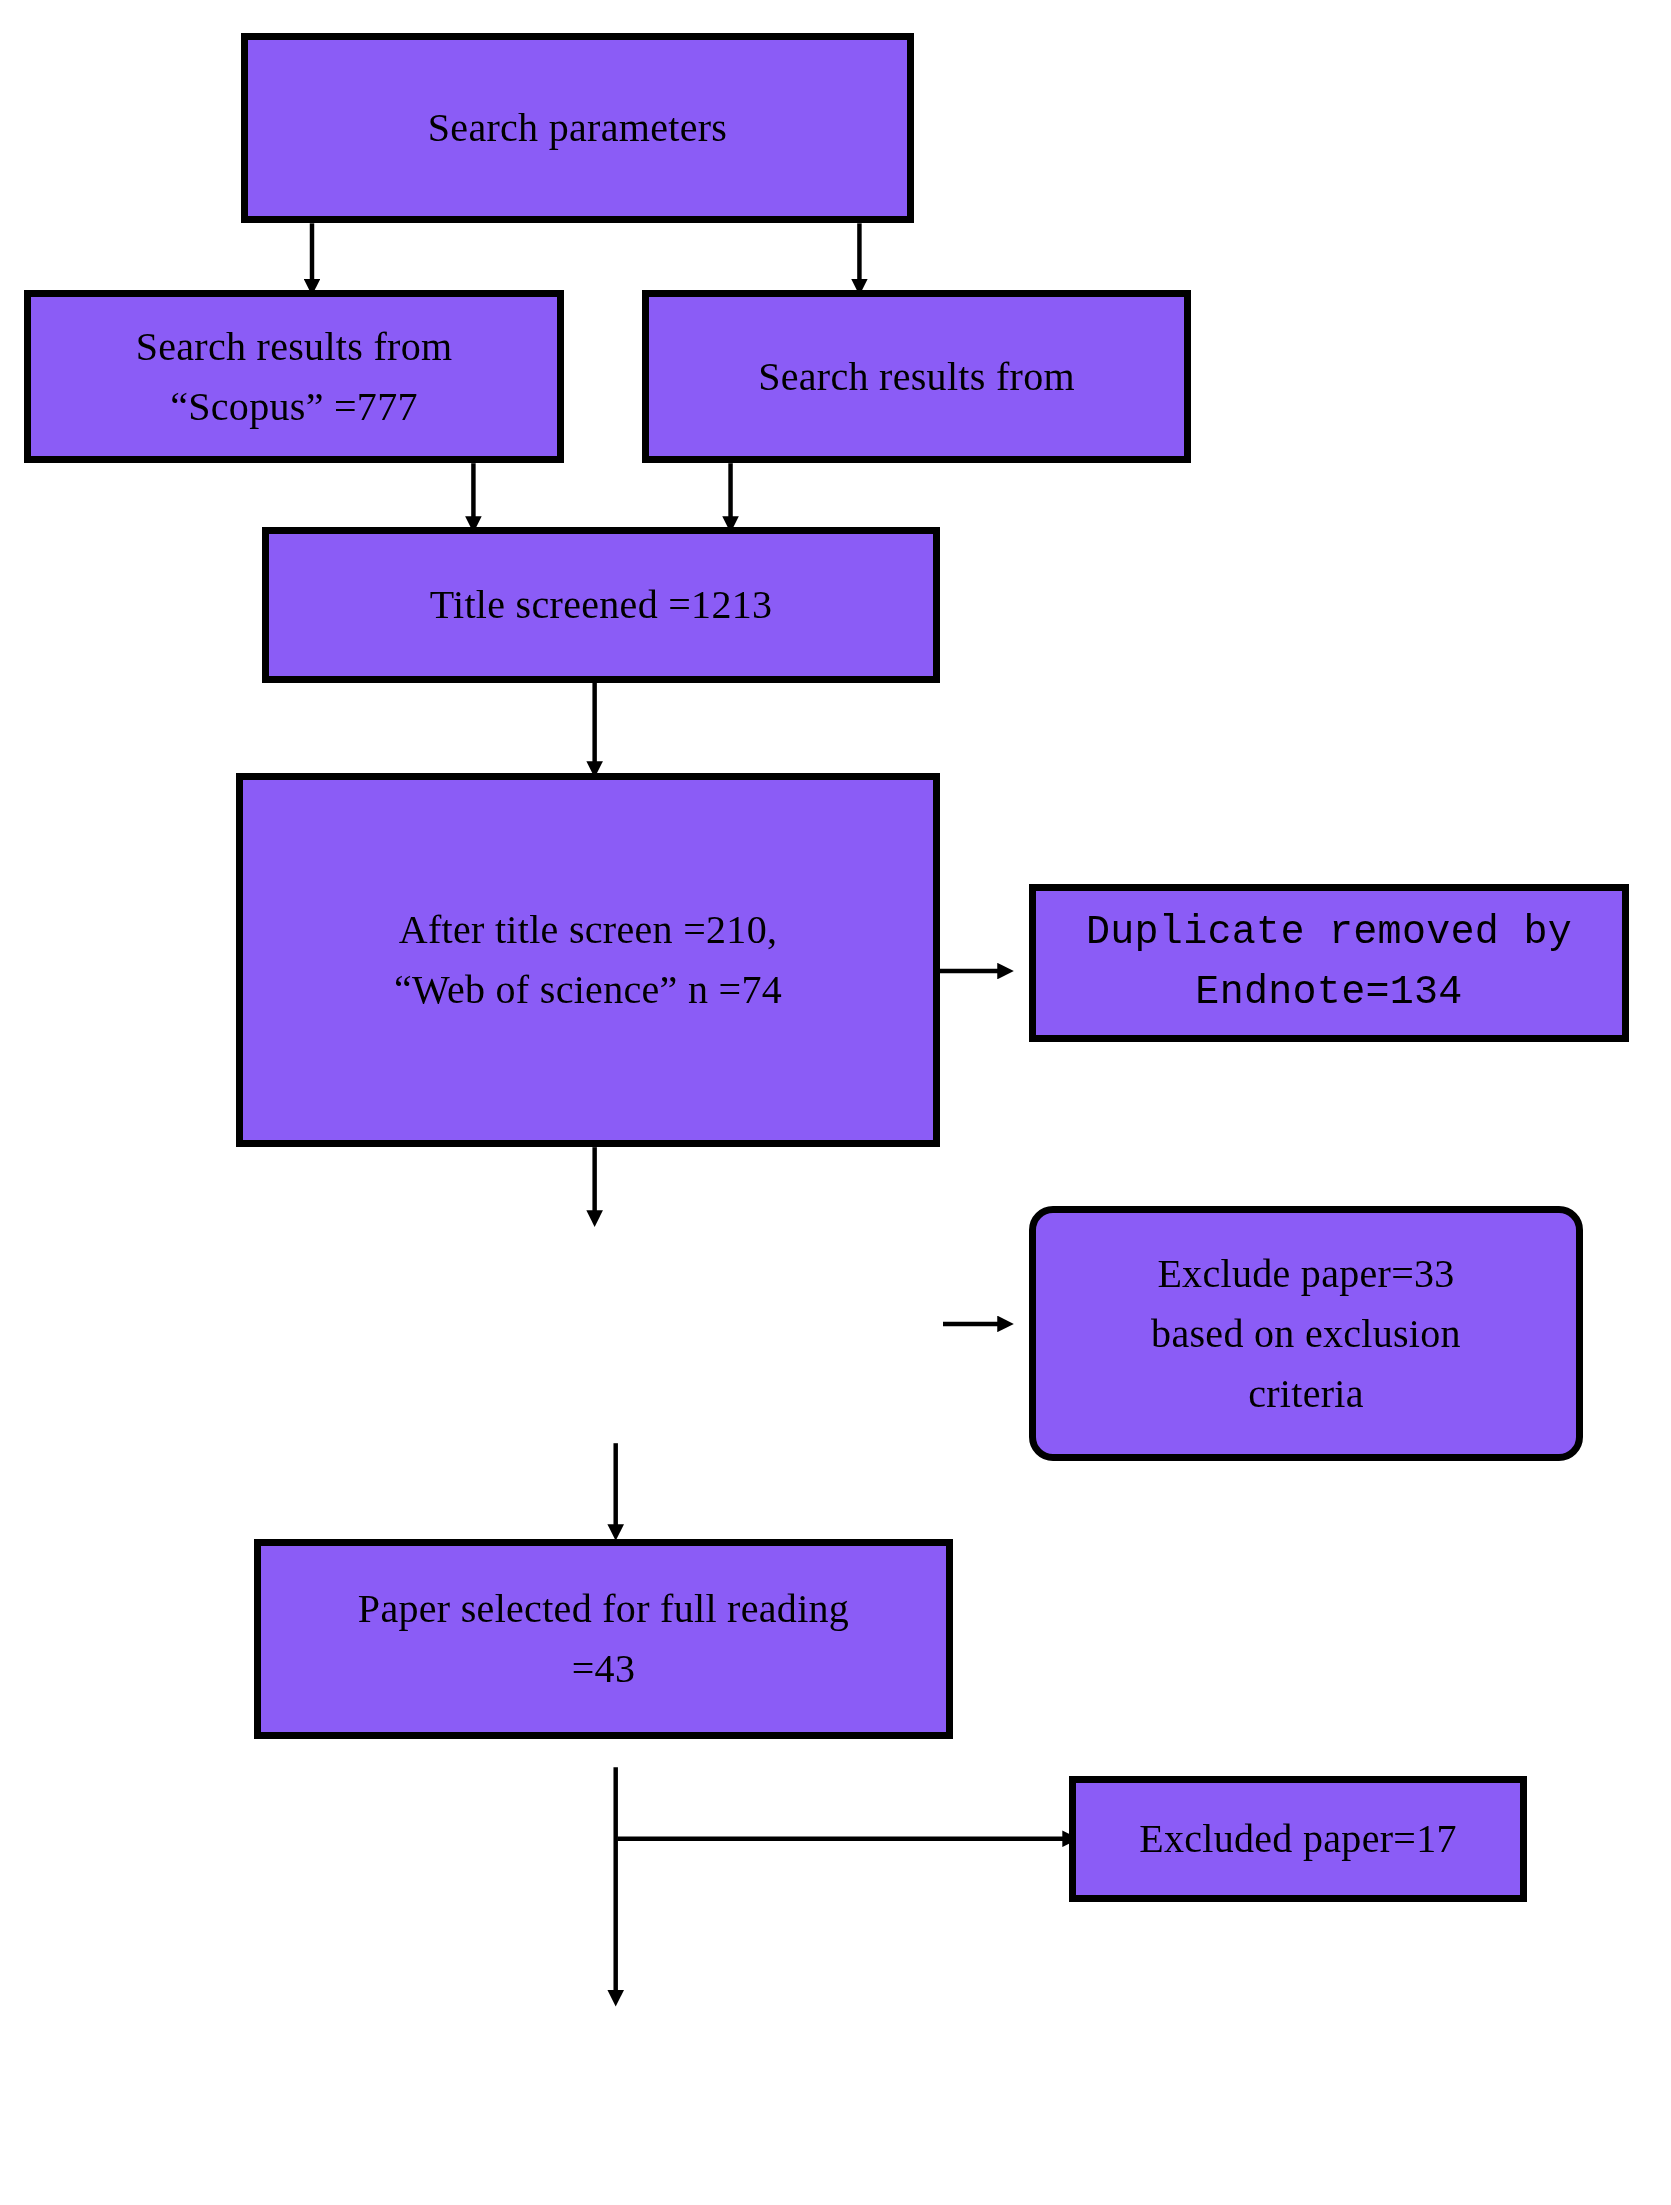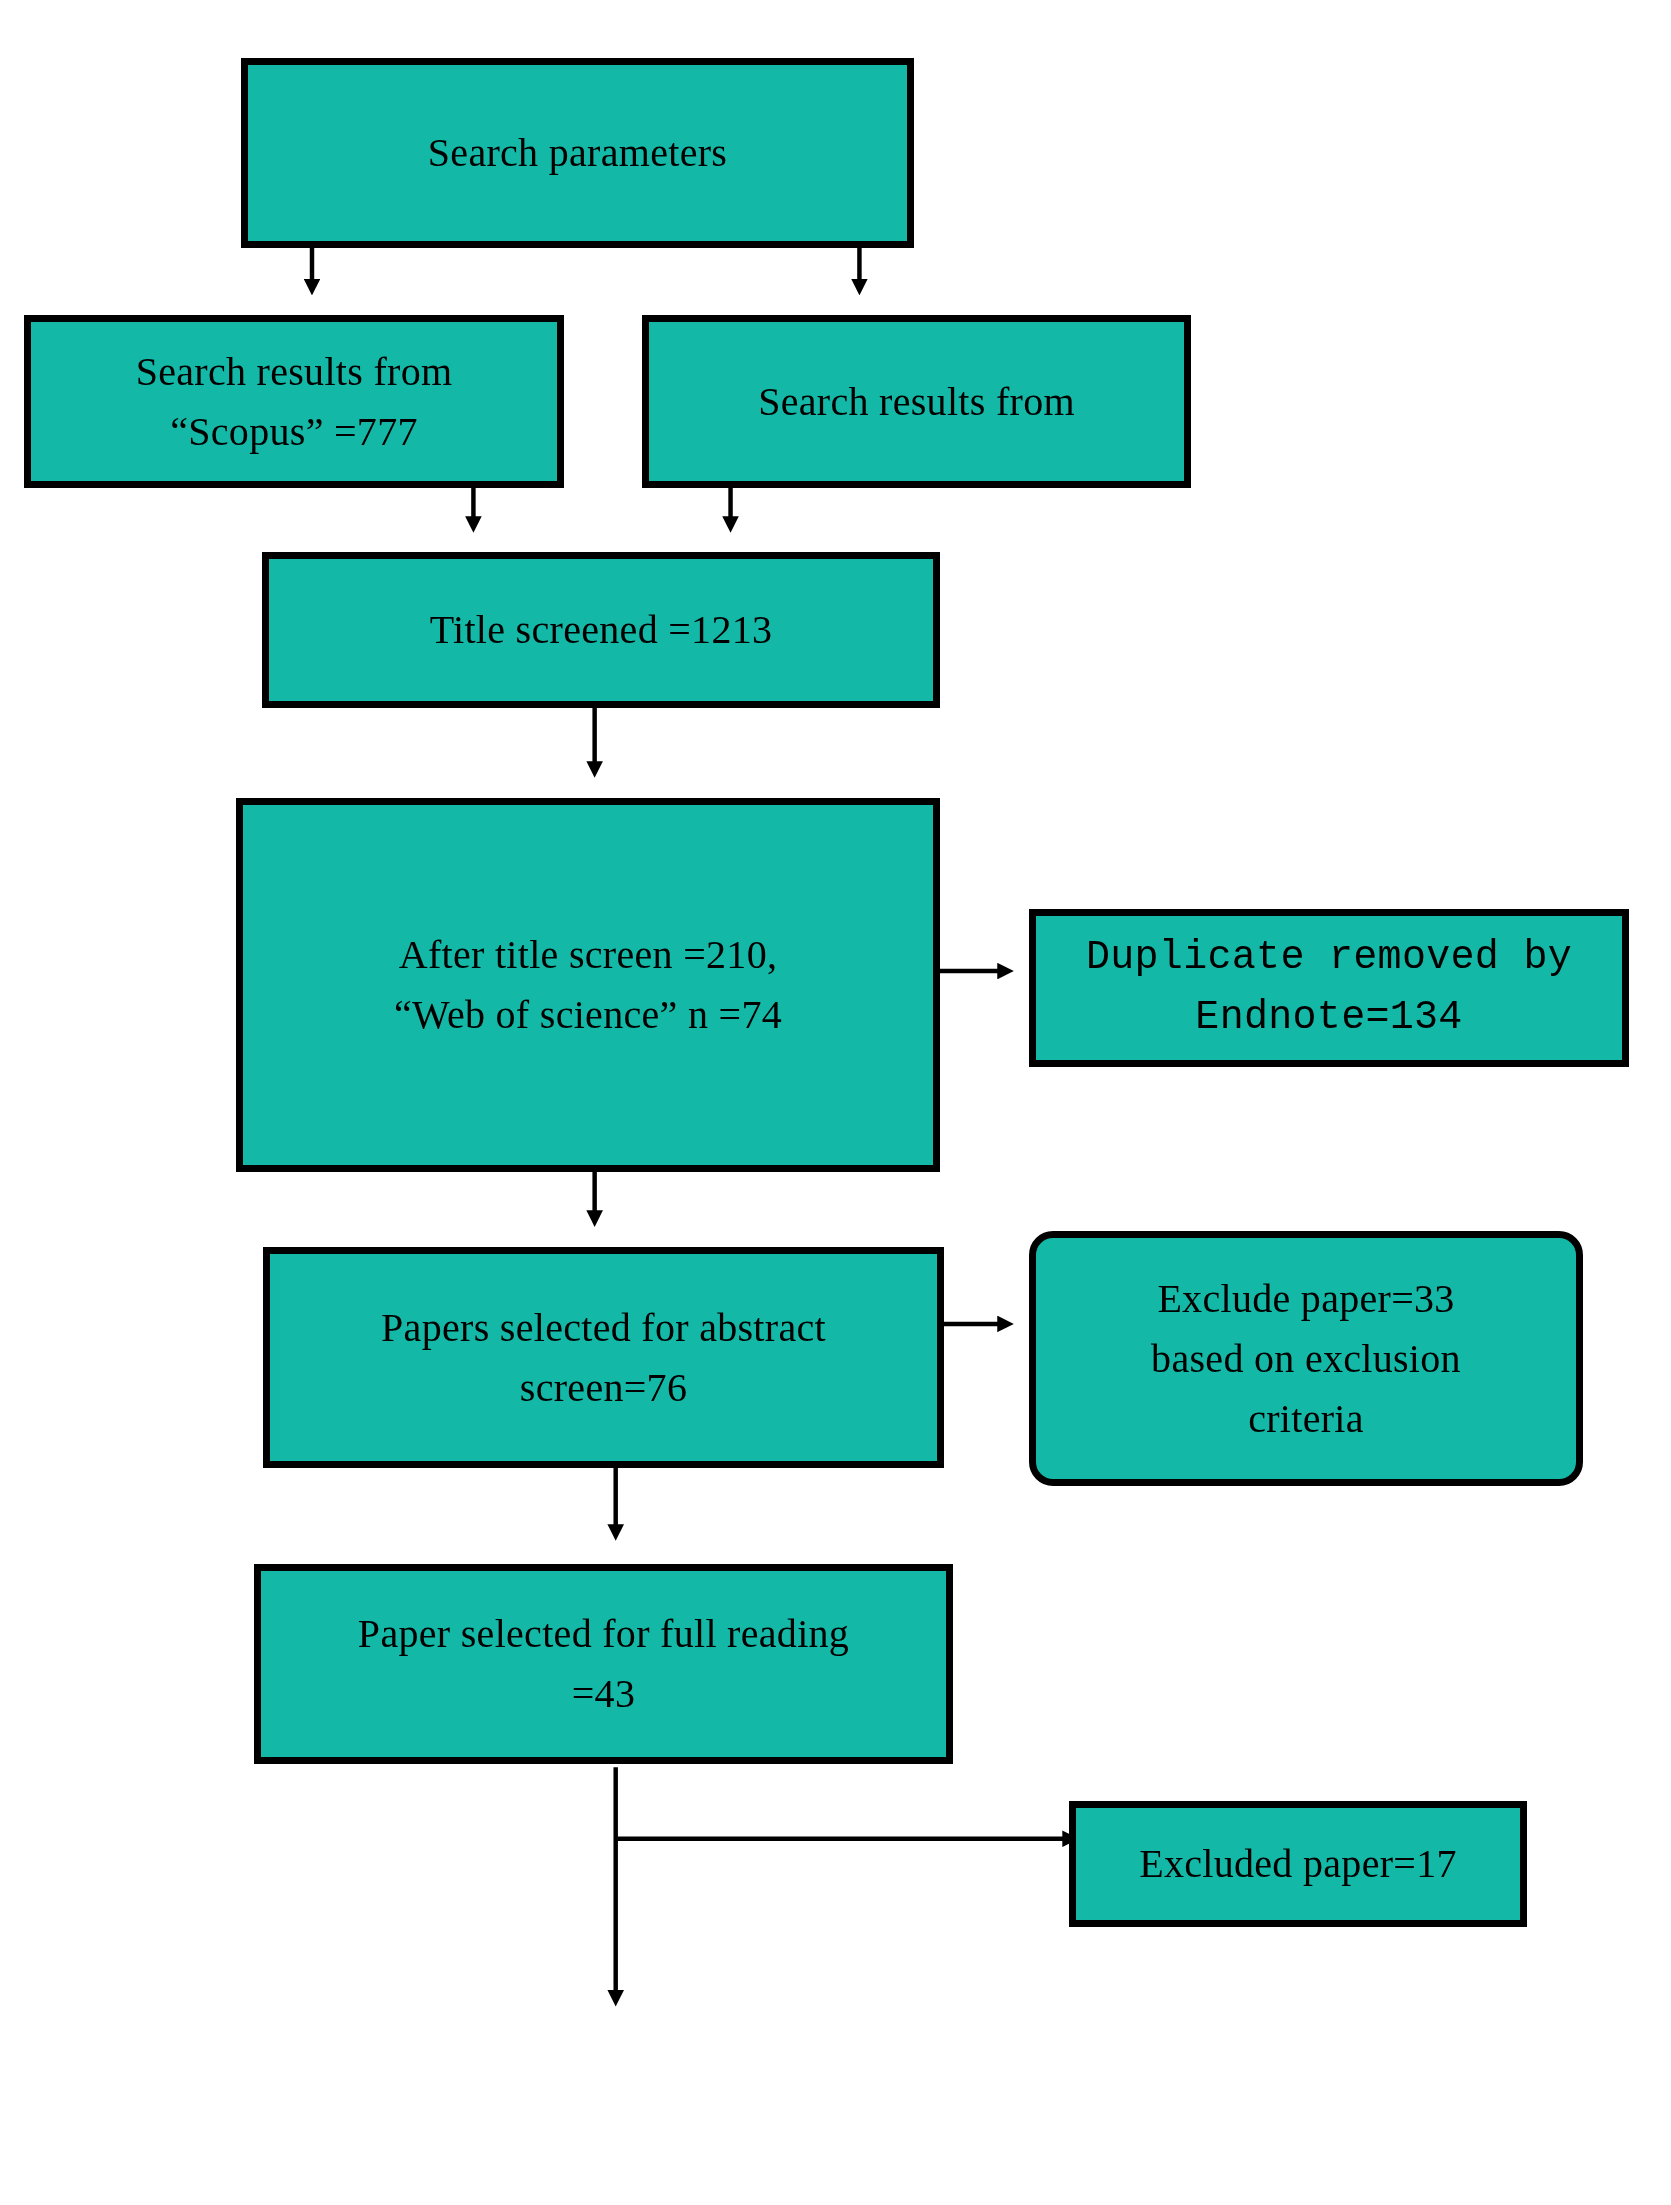--- a/index.html
+++ b/index.html
@@ -12,33 +12,32 @@
     position: relative;
     width: 1671px;
     height: 2205px;
     background: #ffffff;
     font-family: "Liberation Serif", "DejaVu Serif", serif;
     overflow: hidden;
   }
   .node {
     position: absolute;
     box-sizing: border-box;
-    background: #14b8a6;
+    background: #8b5cf6;
     border: 7px solid #000000;
     display: flex;
     flex-direction: column;
     align-items: center;
     justify-content: center;
     text-align: center;
     color: #000000;
     font-size: 40px;
     line-height: 1.50;
     letter-spacing: 0.3px;
     padding: 3.8px 11.5px;
-    margin-top: 25px;
   }
   .node .line {
     display: block;
     white-space: nowrap;
   }
   svg.edges {
     position: absolute;
     left: 0;
     top: 0;
     width: 1671px;
@@ -105,24 +104,20 @@
   <div class="node" style="left:236px; top:773px; width:704px; height:374px;">
     <span class="line">After title screen =210,</span>
     <span class="line">“Web of science” n =74</span>
   </div>
 
   <div class="node" style="left:1029px; top:884px; width:600px; height:158px;font-family:Liberation Mono, monospace;">
     <span class="line">Duplicate removed by</span>
     <span class="line">Endnote=134</span>
   </div>
 
-  <div class="node" style="left:263px; top:1222px; width:681px; height:221px;">
-    <span class="line">Papers selected for abstract</span>
-    <span class="line">screen=76</span>
-  </div>
 
   <div class="node" style="left:1029px; top:1206px; width:554px; height:255px;border-radius:24px;">
     <span class="line">Exclude paper=33</span>
     <span class="line">based on exclusion</span>
     <span class="line">criteria</span>
   </div>
 
   <div class="node" style="left:254px; top:1539px; width:699px; height:200px;">
     <span class="line">Paper selected for full reading</span>
     <span class="line">=43</span>

